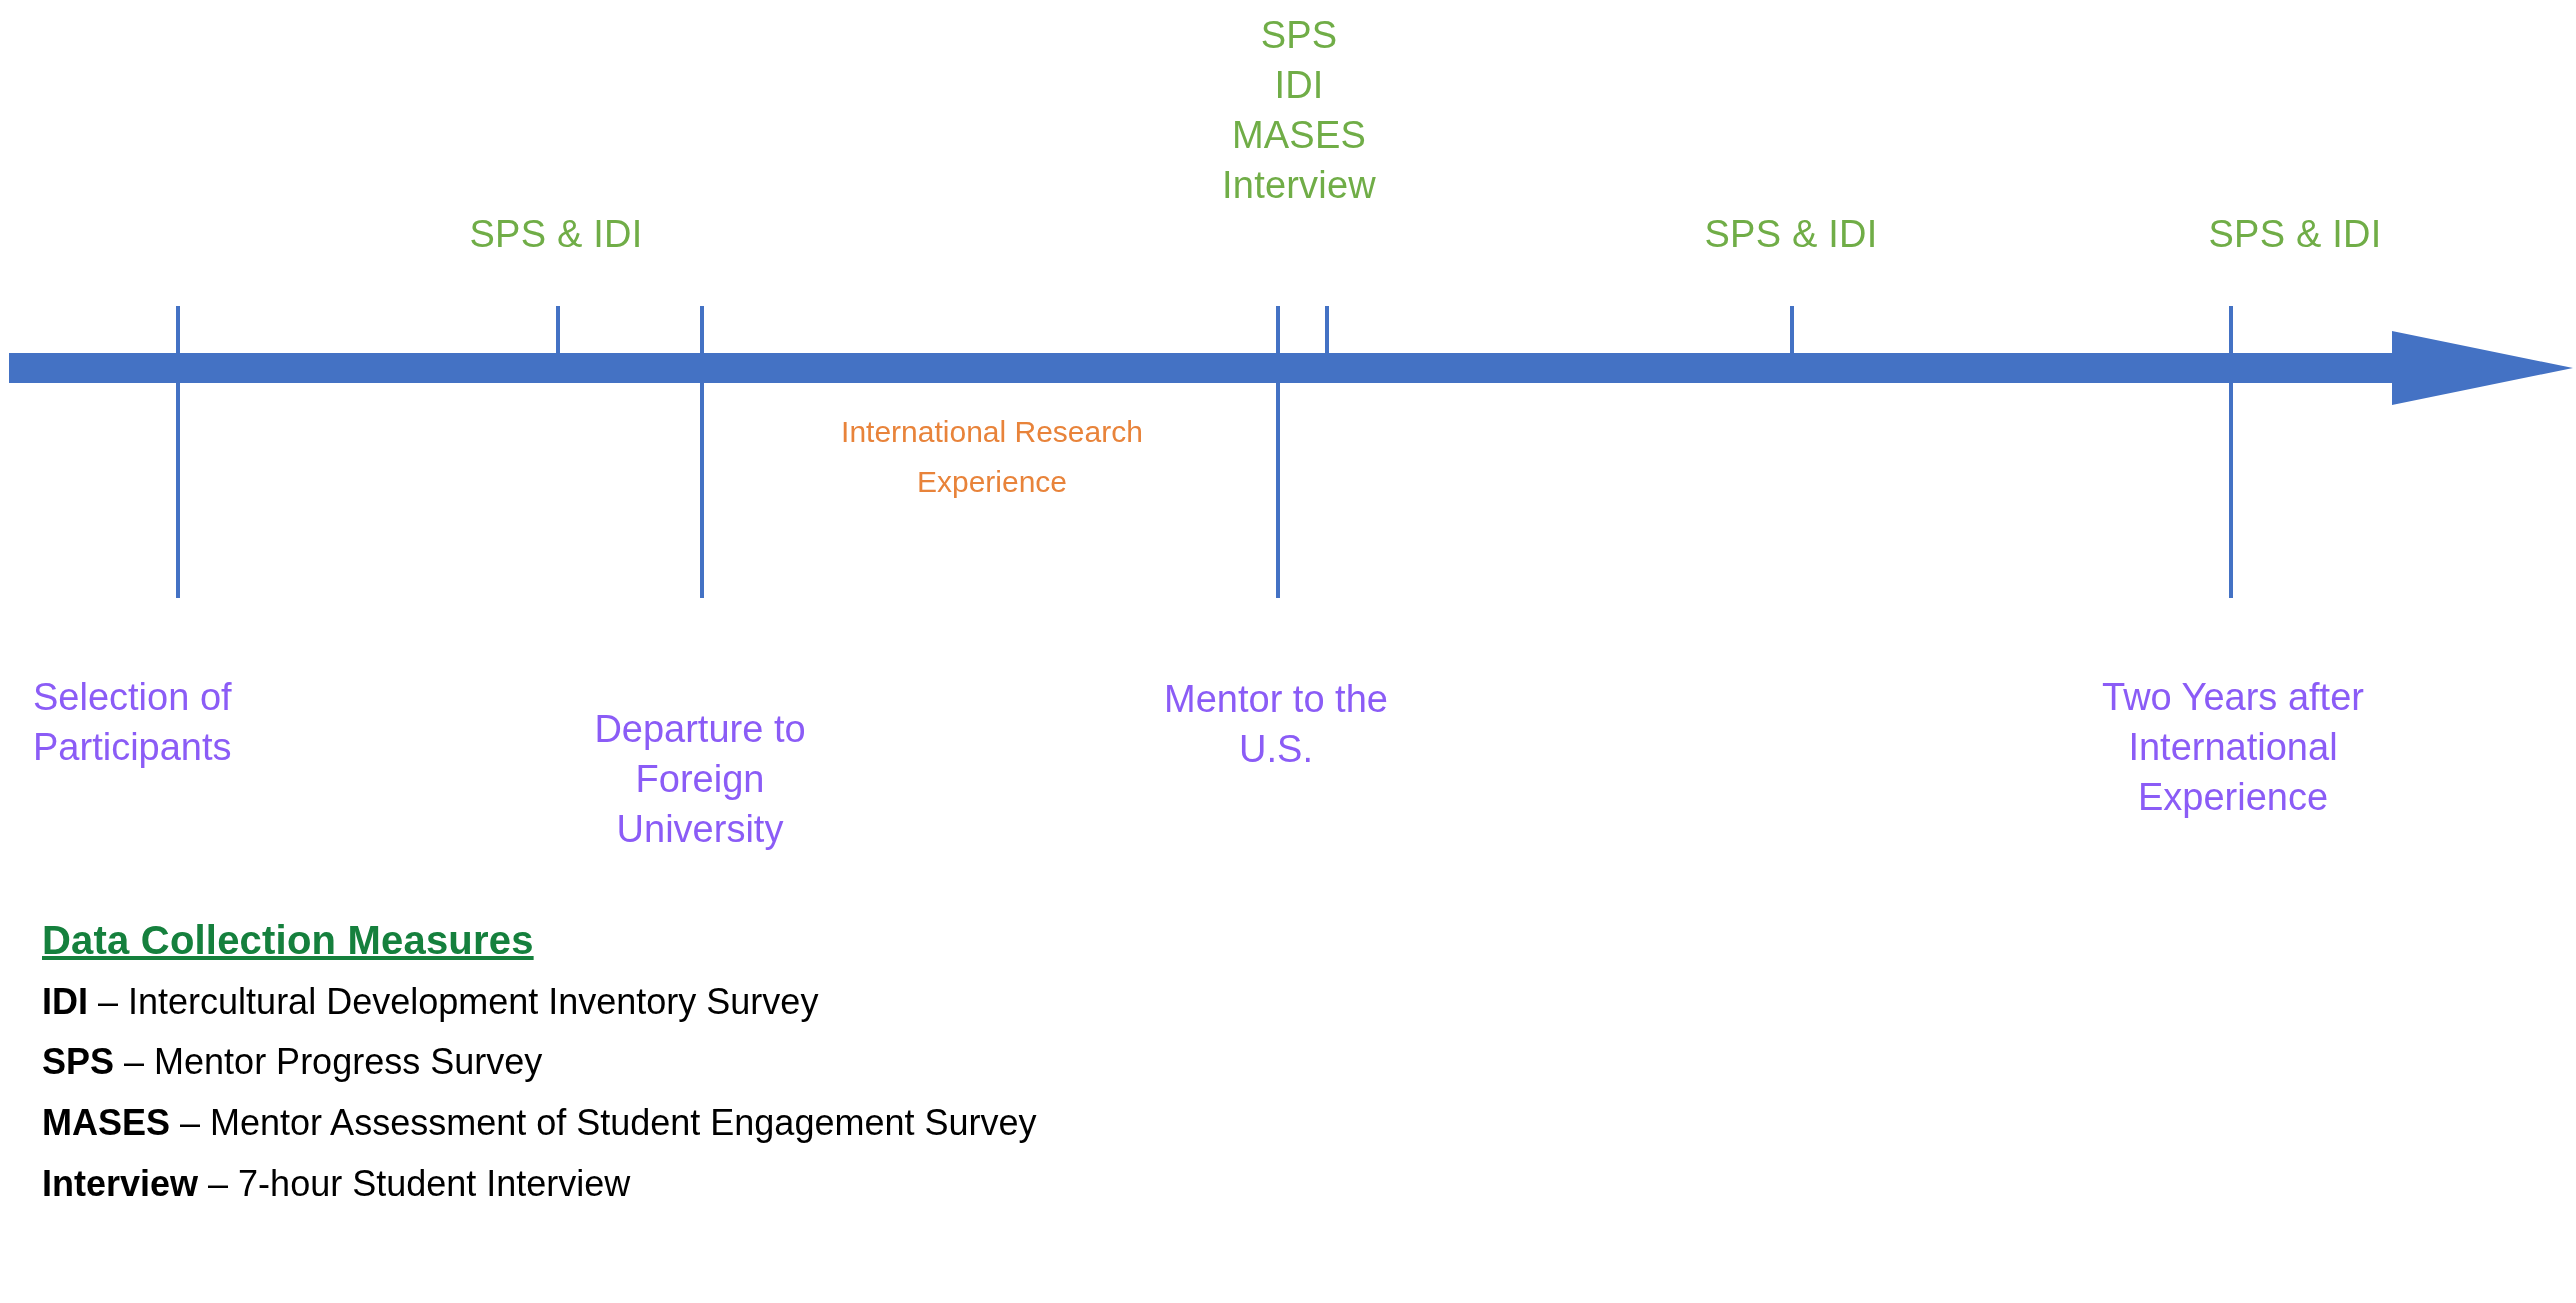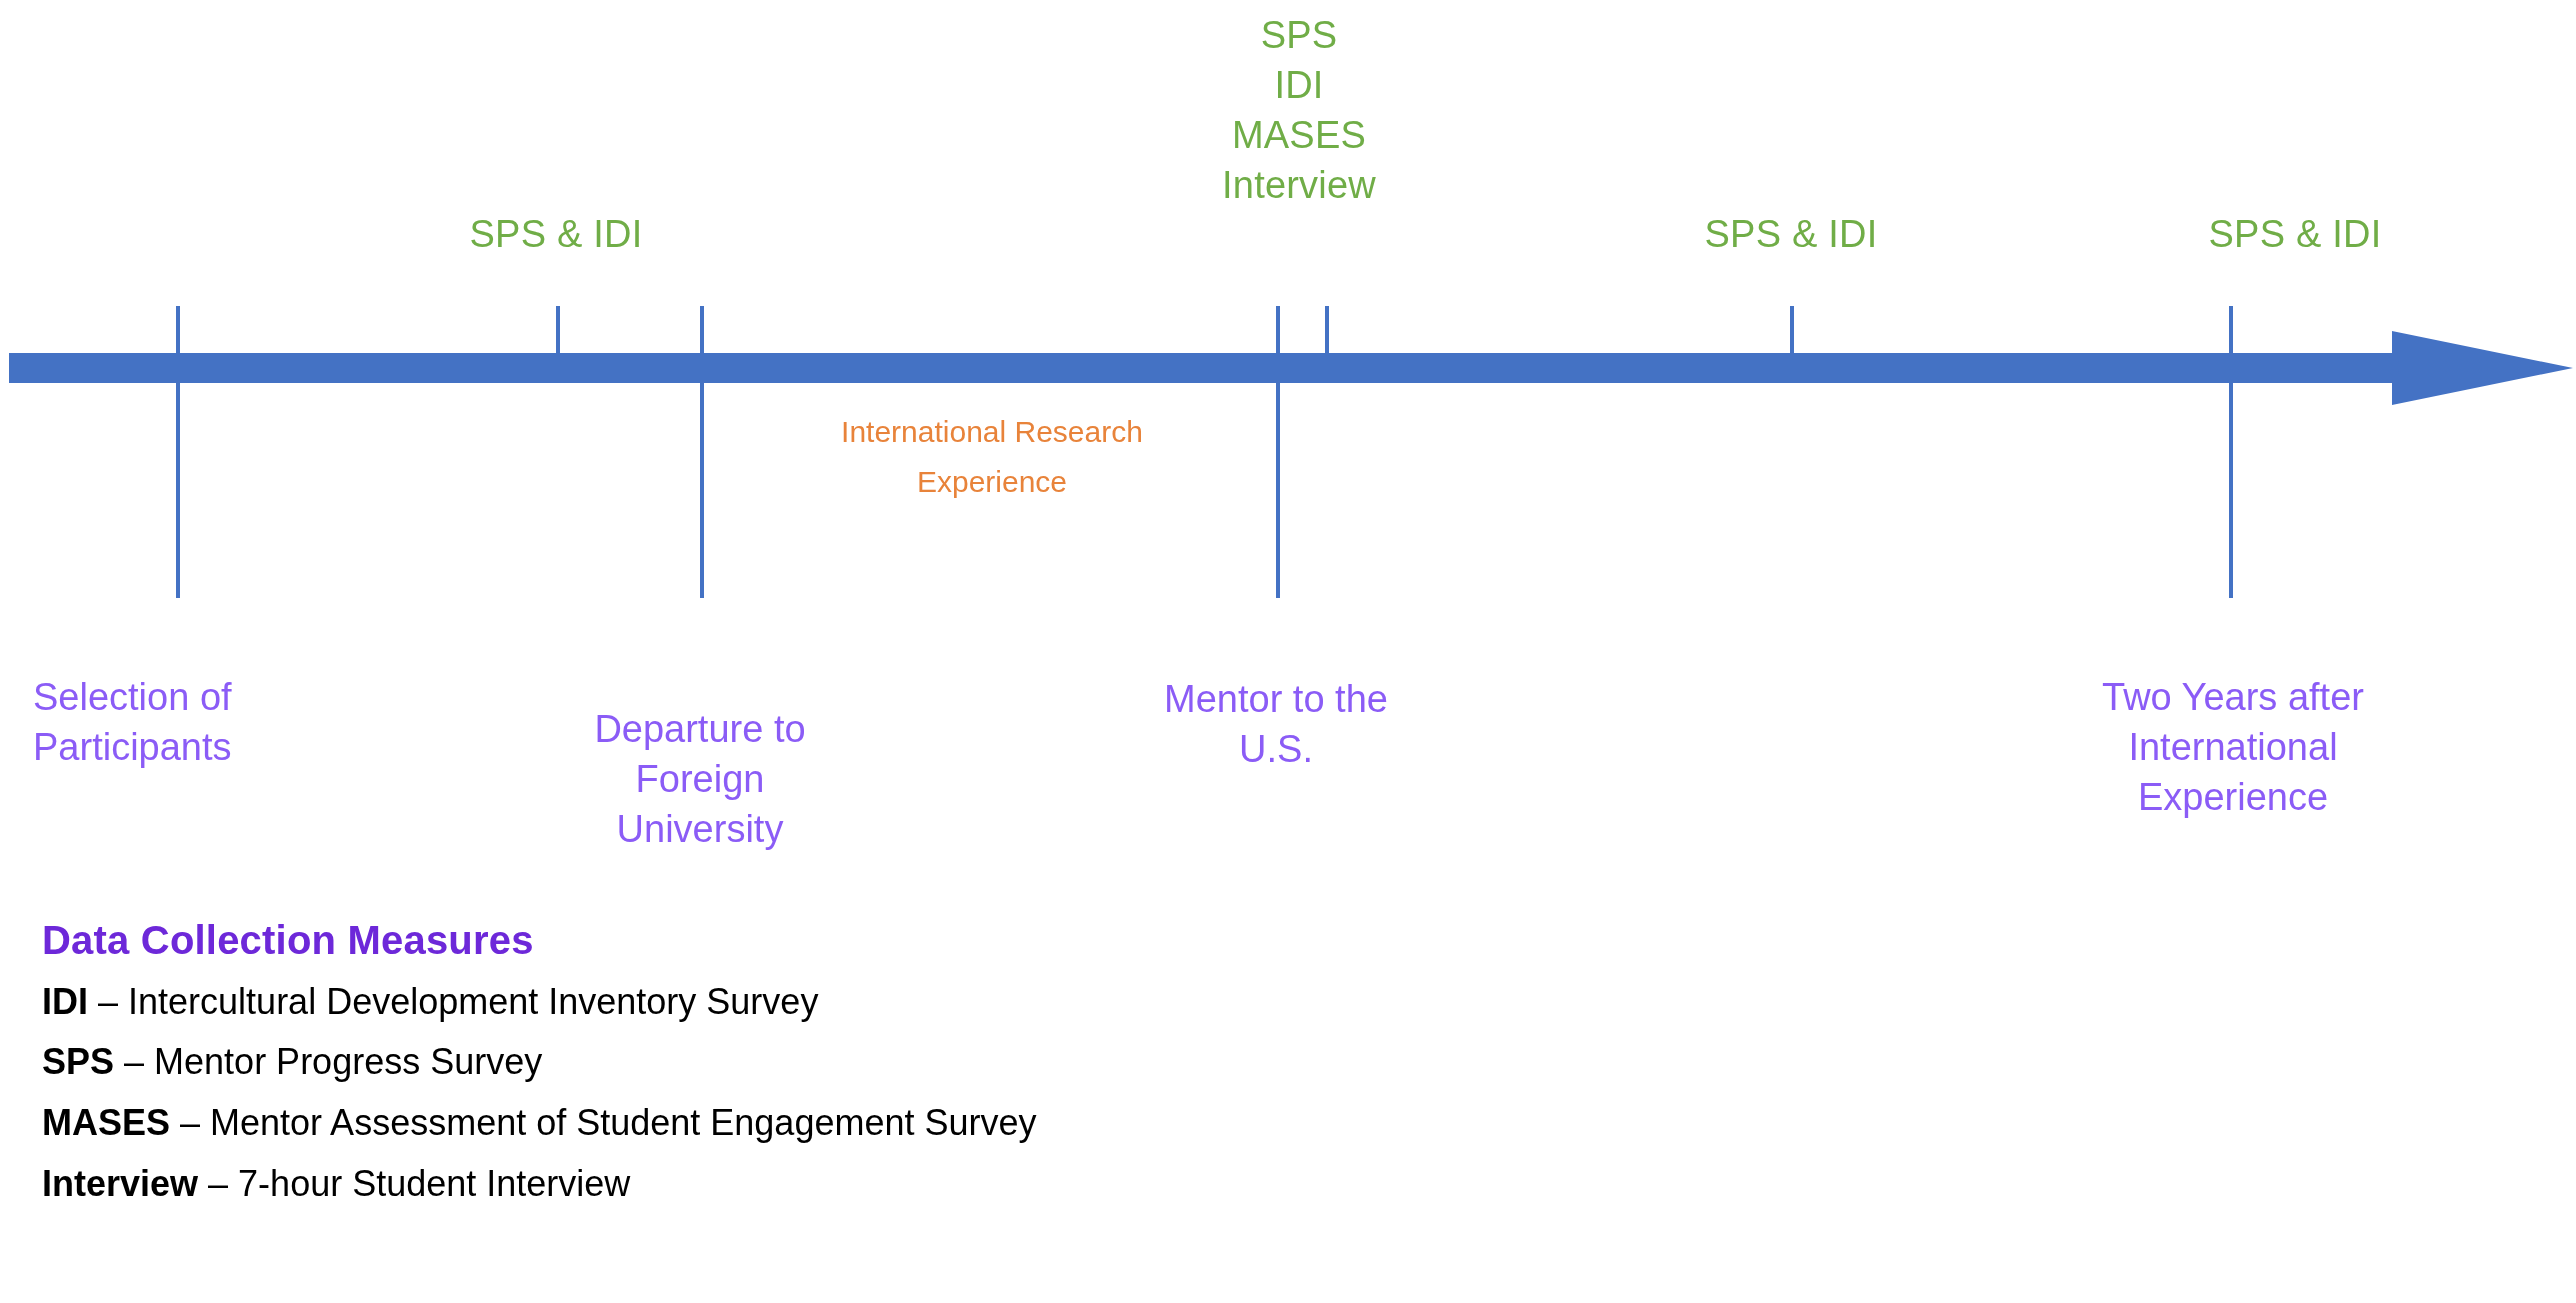--- a/index.html
+++ b/index.html
@@ -98,26 +98,27 @@
   .milestone-label.left   { text-align: left; }
 
   
   #legend {
     position: absolute;
     left: 42px;
     top: 913px;
     width: 1825px;
   }
   .legend-title {
-    color: #6d28d9;
+    color: #15803d;
     font-size: 40px;
     font-weight: bold;
     line-height: 54px;
     margin-bottom: 8.7px;
     letter-spacing: 0.2px;
+    text-decoration: underline;
   }
   .legend-item {
     color: #000000;
     font-size: 36px;
     line-height: 52px;
     margin-top: 8.7px;
     white-space: nowrap;
   }
   .legend-abbr {
     font-weight: bold;

